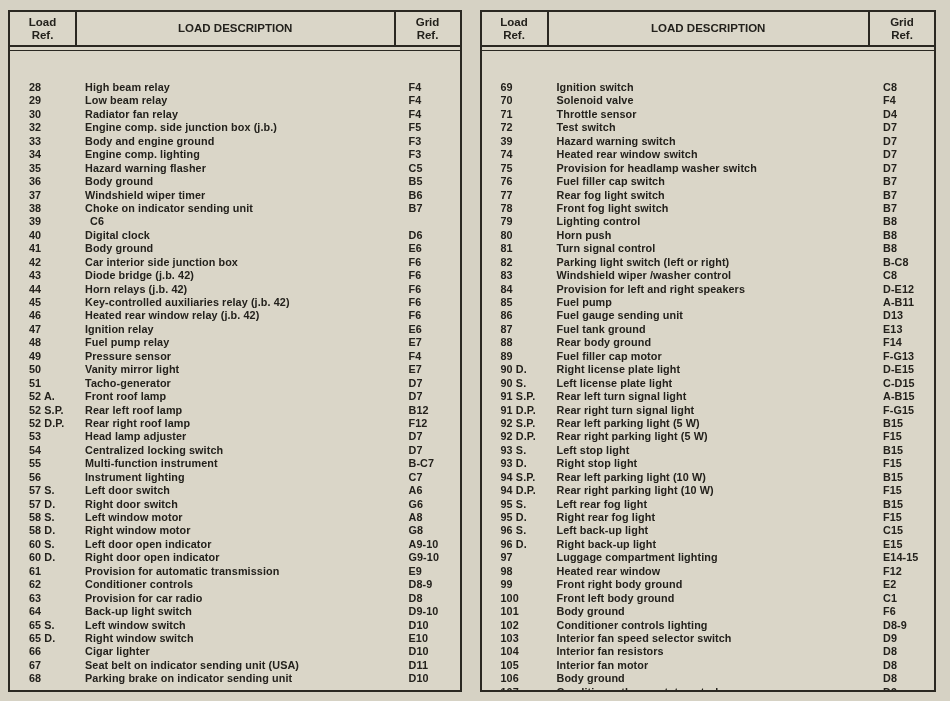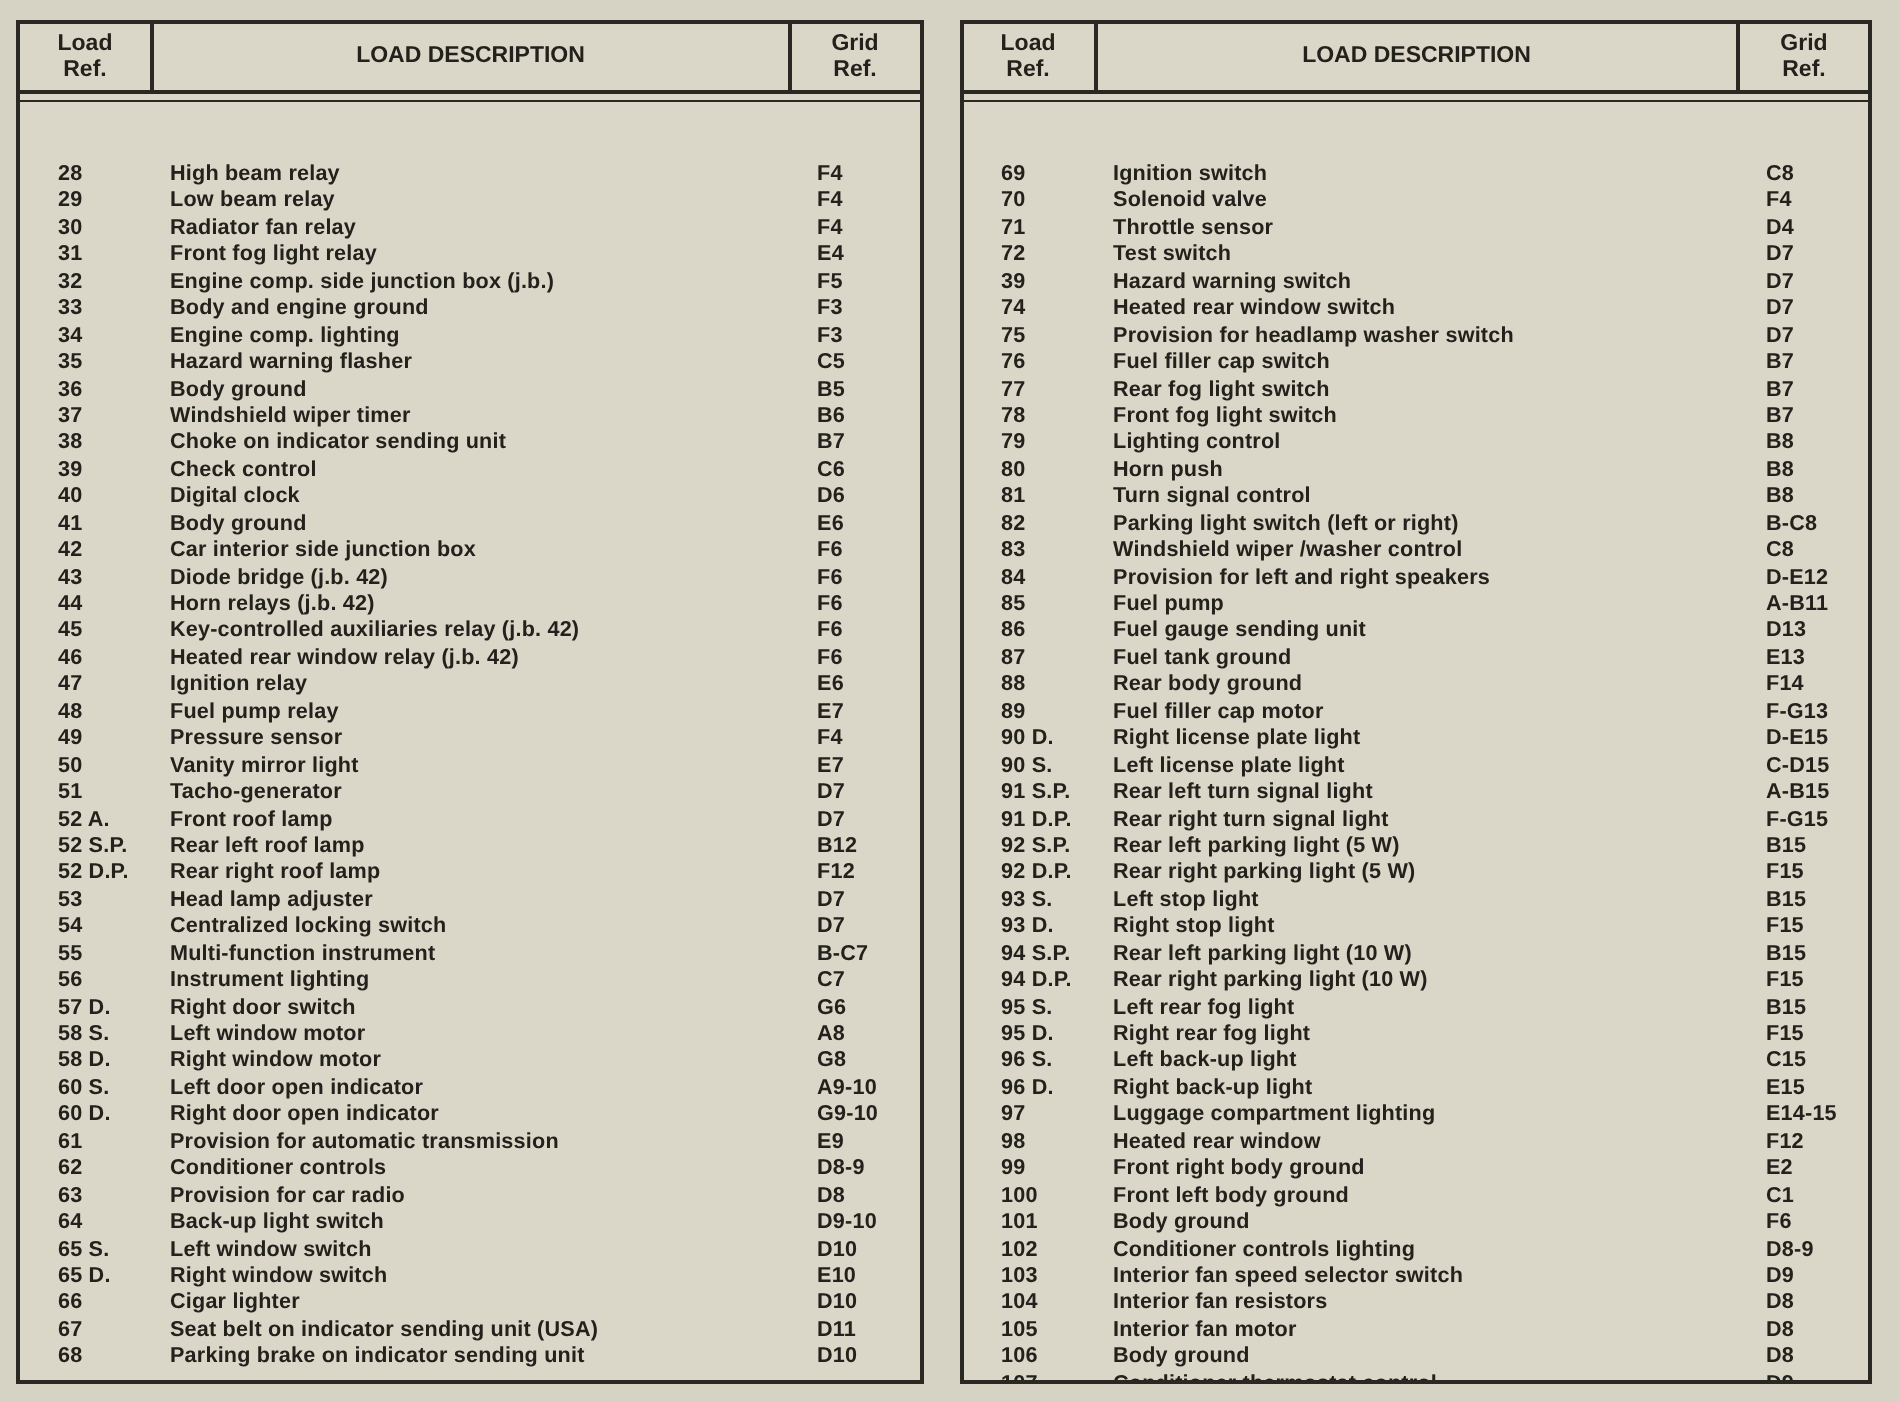--- a/index.html
+++ b/index.html
@@ -119,25 +119,20 @@
     <span class="c-desc">Low beam relay</span>
     <span class="c-grid">F4</span>
   </div>
 
   <div class="row">
     <span class="c-ref">30</span>
     <span class="c-desc">Radiator fan relay</span>
     <span class="c-grid">F4</span>
   </div>
 
-  <div class="row">
-    <span class="c-ref">31</span>
-    <span class="c-desc">Front fog light relay</span>
-    <span class="c-grid">E4</span>
-  </div>
 
   <div class="row">
     <span class="c-ref">32</span>
     <span class="c-desc">Engine comp. side junction box (j.b.)</span>
     <span class="c-grid">F5</span>
   </div>
 
   <div class="row">
     <span class="c-ref">33</span>
     <span class="c-desc">Body and engine ground</span>
@@ -169,21 +164,20 @@
   </div>
 
   <div class="row">
     <span class="c-ref">38</span>
     <span class="c-desc">Choke on indicator sending unit</span>
     <span class="c-grid">B7</span>
   </div>
 
   <div class="row">
     <span class="c-ref">39</span>
-    <span class="c-desc">Check control</span>
     <span class="c-grid">C6</span>
   </div>
 
   <div class="row">
     <span class="c-ref">40</span>
     <span class="c-desc">Digital clock</span>
     <span class="c-grid">D6</span>
   </div>
 
   <div class="row">
@@ -287,20 +281,25 @@
     <span class="c-desc">Multi-function instrument</span>
     <span class="c-grid">B-C7</span>
   </div>
 
   <div class="row">
     <span class="c-ref">56</span>
     <span class="c-desc">Instrument lighting</span>
     <span class="c-grid">C7</span>
   </div>
 
+  <div class="row">
+    <span class="c-ref">57 S.</span>
+    <span class="c-desc">Left door switch</span>
+    <span class="c-grid">A6</span>
+  </div>
 
   <div class="row">
     <span class="c-ref">57 D.</span>
     <span class="c-desc">Right door switch</span>
     <span class="c-grid">G6</span>
   </div>
 
   <div class="row">
     <span class="c-ref">58 S.</span>
     <span class="c-desc">Left window motor</span>

